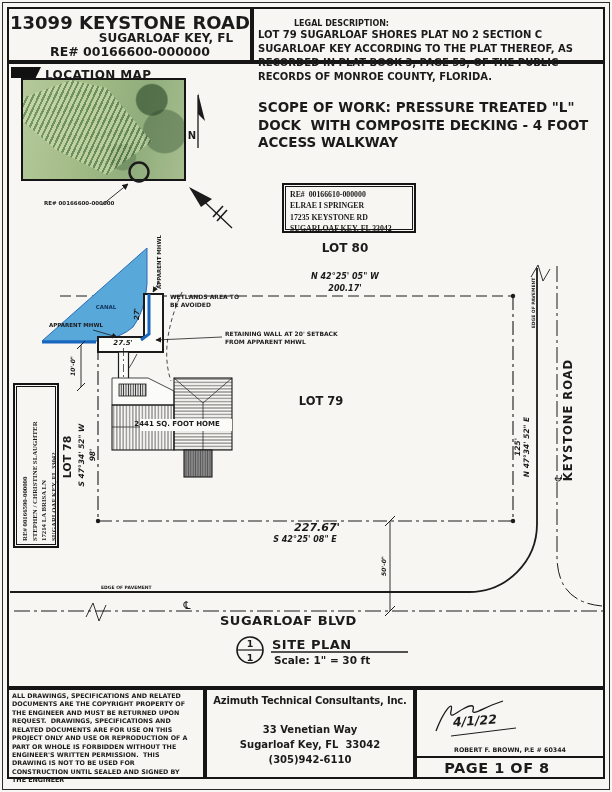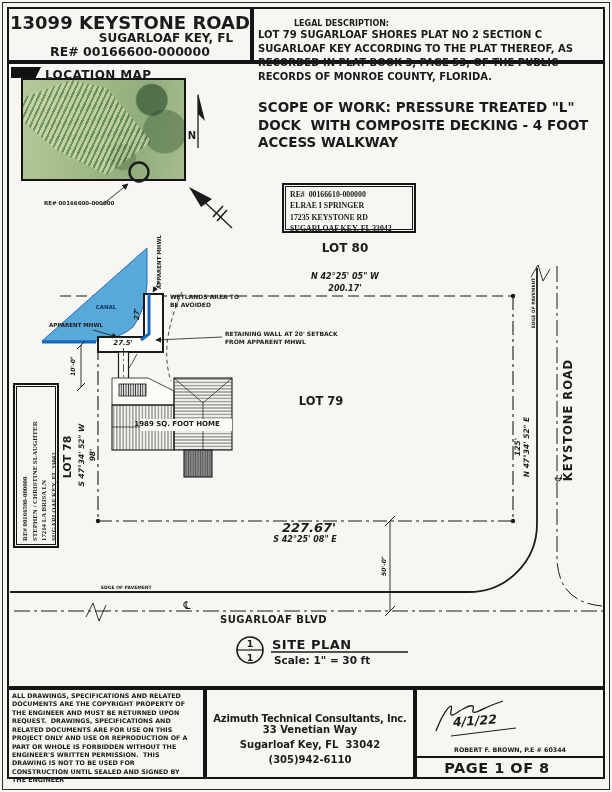--- a/index.html
+++ b/index.html
@@ -174,46 +174,46 @@
 SUGARLOAF KEY, FL 33042</div>
     </div>
   </div>
 
   <div class="lbl ctr" style="left:345px;top:249px;font-size:12px;">LOT 80</div>
   <div class="lbl ctr" style="left:321px;top:401px;font-size:11.5px;text-align:center;">LOT 79</div>
   <div class="lbl rot" style="left:68px;top:457px;font-size:11px;">LOT 78</div>
 
   <div class="lbl ctr dim" style="left:345px;top:277px;font-size:8px;">N 42°25' 05" W</div>
   <div class="lbl ctr dim" style="left:345px;top:289px;font-size:8px;">200.17'</div>
-  <div class="lbl ctr dim" style="left:309px;top:528px;font-size:13px;">227.67'</div>
+  <div class="lbl ctr dim" style="left:317px;top:528px;font-size:11px;">227.67'</div>
   <div class="lbl ctr dim" style="left:305px;top:540px;font-size:8px;">S 42°25' 08" E</div>
   <div class="lbl rot dim" style="left:82px;top:455px;font-size:7.5px;">S 47°34' 52" W</div>
   <div class="lbl rot dim" style="left:93px;top:455px;font-size:7.5px;">98'</div>
   <div class="lbl rot dim" style="left:518px;top:447px;font-size:7.5px;">125'</div>
   <div class="lbl rot dim" style="left:527px;top:447px;font-size:7.5px;">N 47°34' 52" E</div>
 
   <div class="lbl ctr" style="left:106px;top:308px;font-size:5.5px;color:#10325e;">CANAL</div>
   <div class="lbl rot" style="left:160px;top:262px;font-size:5.5px;">APPARENT MHWL</div>
   <div class="lbl" style="left:49px;top:322px;font-size:5.5px;">APPARENT MHWL</div>
   <div class="lbl" style="left:170px;top:293px;font-size:6px;line-height:1.25;">WETLANDS AREA TO
 BE AVOIDED</div>
   <div class="lbl" style="left:225px;top:330px;font-size:6px;line-height:1.25;">RETAINING WALL AT 20' SETBACK
 FROM APPARENT MHWL</div>
   <div class="lbl ctr dim" style="left:123px;top:344px;font-size:7px;">27.5'</div>
   <div class="lbl rot dim" style="left:138px;top:314px;font-size:7px;">27'</div>
   <div class="lbl rot dim" style="left:73px;top:366px;font-size:6px;">10'-0"</div>
-  <div class="lbl ctr" style="left:177px;top:425px;font-size:7px;">1989 SQ. FOOT HOME</div>
+  <div class="lbl ctr" style="left:177px;top:425px;font-size:7px;">2441 SQ. FOOT HOME</div>
 
   <div class="lbl rot" style="left:534px;top:303px;font-size:4.5px;">EDGE OF PAVEMENT</div>
   <div class="lbl rot" style="left:568px;top:420px;font-size:11.5px;letter-spacing:1px;">KEYSTONE ROAD</div>
   <div class="lbl rot" style="left:558px;top:478px;font-size:10px;font-weight:normal;">℄</div>
   <div class="lbl rot dim" style="left:384px;top:566px;font-size:6px;">50'-0"</div>
   <div class="lbl" style="left:101px;top:585px;font-size:4.5px;">EDGE OF PAVEMENT</div>
   <div class="lbl ctr" style="left:187px;top:606px;font-size:11px;font-weight:normal;">℄</div>
-  <div class="lbl" style="left:220px;top:613px;font-size:10px;letter-spacing:.5px;">SUGARLOAF BLVD</div>
+  <div class="lbl" style="left:220px;top:613px;font-size:13px;letter-spacing:.5px;">SUGARLOAF BLVD</div>
 
   <div class="b" style="left:13px;top:383px;width:46px;height:165px;border-width:2px;">
     <div class="b2">
       <div id="neighbor-rot">RE# 00166590-000000
 STEPHEN / CHRISTINE SLAUGHTER
 17214 LA BRISA LN
 SUGARLOAF KEY, FL 33042</div>
     </div>
   </div>
 
@@ -226,20 +226,20 @@
 DOCUMENTS ARE THE COPYRIGHT PROPERTY OF
 THE ENGINEER AND MUST BE RETURNED UPON
 REQUEST.  DRAWINGS, SPECIFICATIONS AND
 RELATED DOCUMENTS ARE FOR USE ON THIS
 PROJECT ONLY AND USE OR REPRODUCTION OF A
 PART OR WHOLE IS FORBIDDEN WITHOUT THE
 ENGINEER'S WRITTEN PERMISSION.  THIS
 DRAWING IS NOT TO BE USED FOR
 CONSTRUCTION UNTIL SEALED AND SIGNED BY
 THE ENGINEER</div>
-  <div class="lbl tac" style="left:207px;top:712px;width:206px;font-size:10px;letter-spacing:-.2px;">Azimuth Technical Consultants, Inc.</div>
+  <div class="lbl tac" style="left:207px;top:694px;width:206px;font-size:10px;letter-spacing:-.2px;">Azimuth Technical Consultants, Inc.</div>
   <div class="lbl tac" style="left:207px;top:722px;width:206px;font-size:10px;line-height:1.5;">33 Venetian Way
 Sugarloaf Key, FL  33042
 (305)942-6110</div>
   <div class="lbl" id="sig-date" style="left:453px;top:713px;font-size:12.5px;font-style:italic;">4/1/22</div>
   <div class="lbl tac" style="left:417px;top:746px;width:186px;font-size:6.3px;">ROBERT F. BROWN, P.E # 60344</div>
   <div class="lbl tac" style="left:417px;top:759px;width:160px;font-size:14.5px;letter-spacing:.5px;">PAGE 1 OF 8</div>
 </div>
 
 </body></html>

